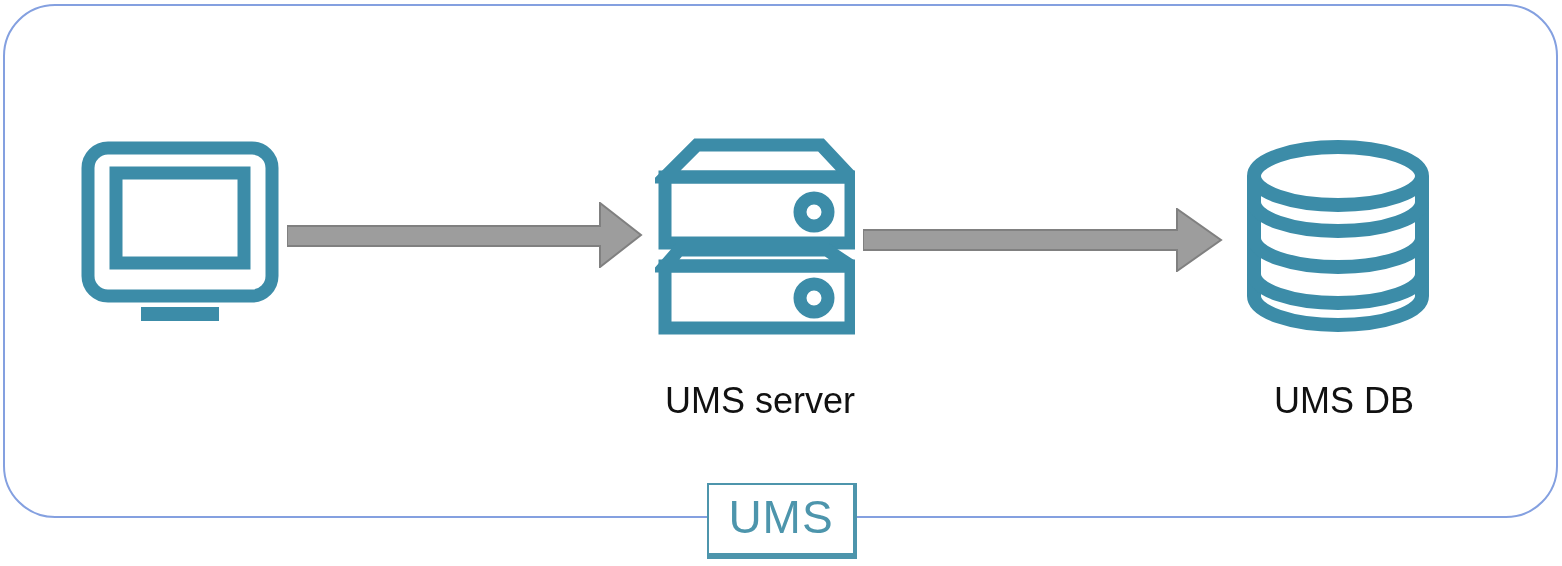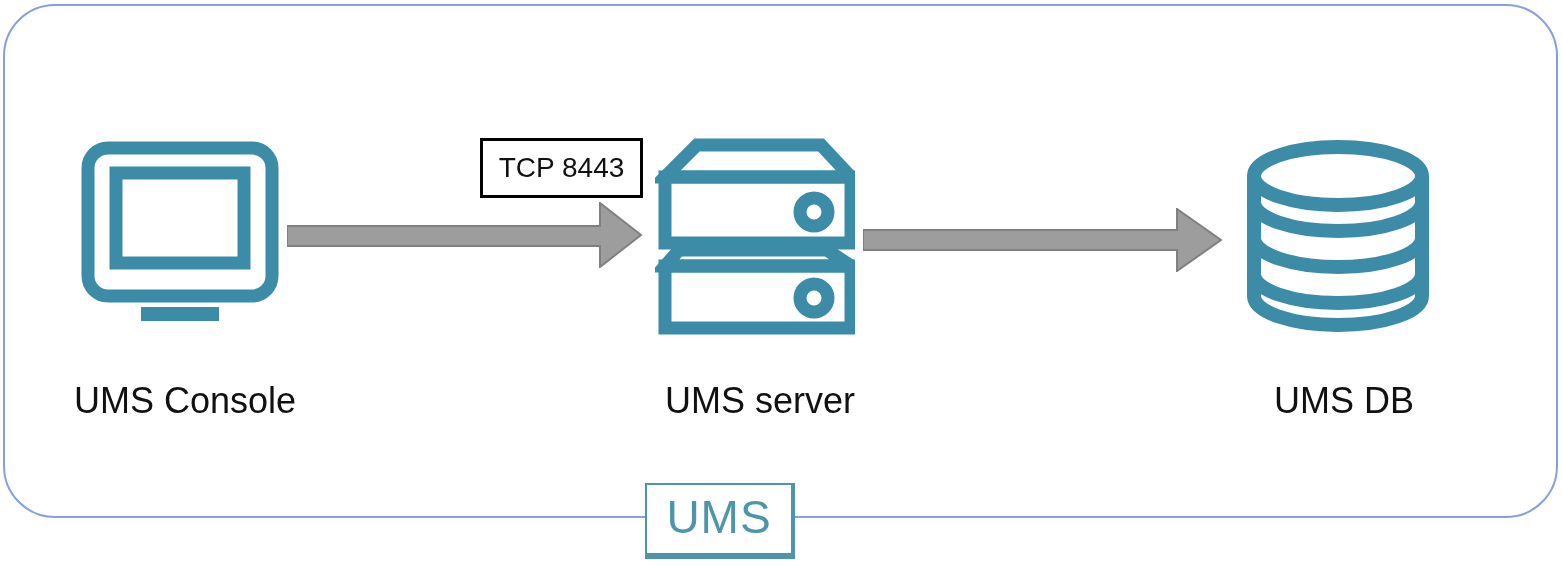--- a/index.html
+++ b/index.html
@@ -75,21 +75,21 @@
     color: var(--text, #111111);
     font-size: 36px;
     line-height: 40px;
     white-space: nowrap;
   }
   #node-label-console { left: 35px; }
   #node-label-server  { left: 610px; }
   #node-label-db      { left: 1194px; }
   .ums-badge {
     position: absolute;
-    left: 645px;
+    left: 707px;
     top: 483px;
     width: 150px;
     height: 76px;
     box-sizing: border-box;
     background: #ffffff;
     border: 2px solid var(--badge-teal, #4D95AC);
     border-right-width: 4px;
     border-bottom-width: 6px;
     display: flex;
     align-items: center;
@@ -114,23 +114,20 @@
   <svg id="monitor-icon" class="icon-svg" width="200" height="185" viewBox="0 0 200 185">
     <rect class="icon-stroke" x="8" y="8" width="184" height="148" rx="20"></rect>
     <rect class="icon-stroke" x="36" y="33" width="128" height="90" stroke-width="12"></rect>
     <rect class="icon-fill" x="61" y="167" width="78" height="14"></rect>
   </svg>
 
   <svg id="arrow-1" class="arrow-svg" width="356" height="66" viewBox="0 0 356 66">
     <polygon points="0,24 313,24 313,1 354,33 313,65 313,44 0,44"></polygon>
   </svg>
 
-  <div class="port-label" id="port-label-1">
-    <span>TCP 8443</span>
-  </div>
 
   <svg id="server-icon" class="icon-svg" width="200" height="200" viewBox="0 0 200 200">
     <polygon class="icon-stroke" points="42,10 166,10 196,42 10,42"></polygon>
     <rect class="icon-stroke" x="10" y="42" width="186" height="66"></rect>
     <circle class="icon-stroke" cx="159" cy="77" r="14" stroke-width="12"></circle>
     <polygon class="icon-stroke" points="24,115 172,115 196,131 10,131"></polygon>
     <rect class="icon-stroke" x="10" y="131" width="186" height="62"></rect>
     <circle class="icon-stroke" cx="159" cy="163" r="14" stroke-width="12"></circle>
   </svg>
 
@@ -142,21 +139,20 @@
   <svg id="db-icon" class="icon-svg" width="200" height="200" viewBox="0 0 200 200">
     <ellipse class="icon-stroke" cx="98" cy="38" rx="84" ry="29"></ellipse>
     <path class="icon-stroke" d="M14,38 V158"></path>
     <path class="icon-stroke" d="M182,38 V158"></path>
     <path class="icon-stroke" d="M14,64 A84,29 0 0 0 182,64"></path>
     <path class="icon-stroke" d="M14,100 A84,29 0 0 0 182,100"></path>
     <path class="icon-stroke" d="M14,136 A84,29 0 0 0 182,136"></path>
     <path class="icon-stroke" d="M14,158 A84,29 0 0 0 182,158"></path>
   </svg>
 
-  <div class="node-label" id="node-label-console">UMS Console</div>
   <div class="node-label" id="node-label-server">UMS server</div>
   <div class="node-label" id="node-label-db">UMS DB</div>
 
   <div class="ums-badge">
     <span>UMS</span>
   </div>
 
 </div>
 
 </body></html>

